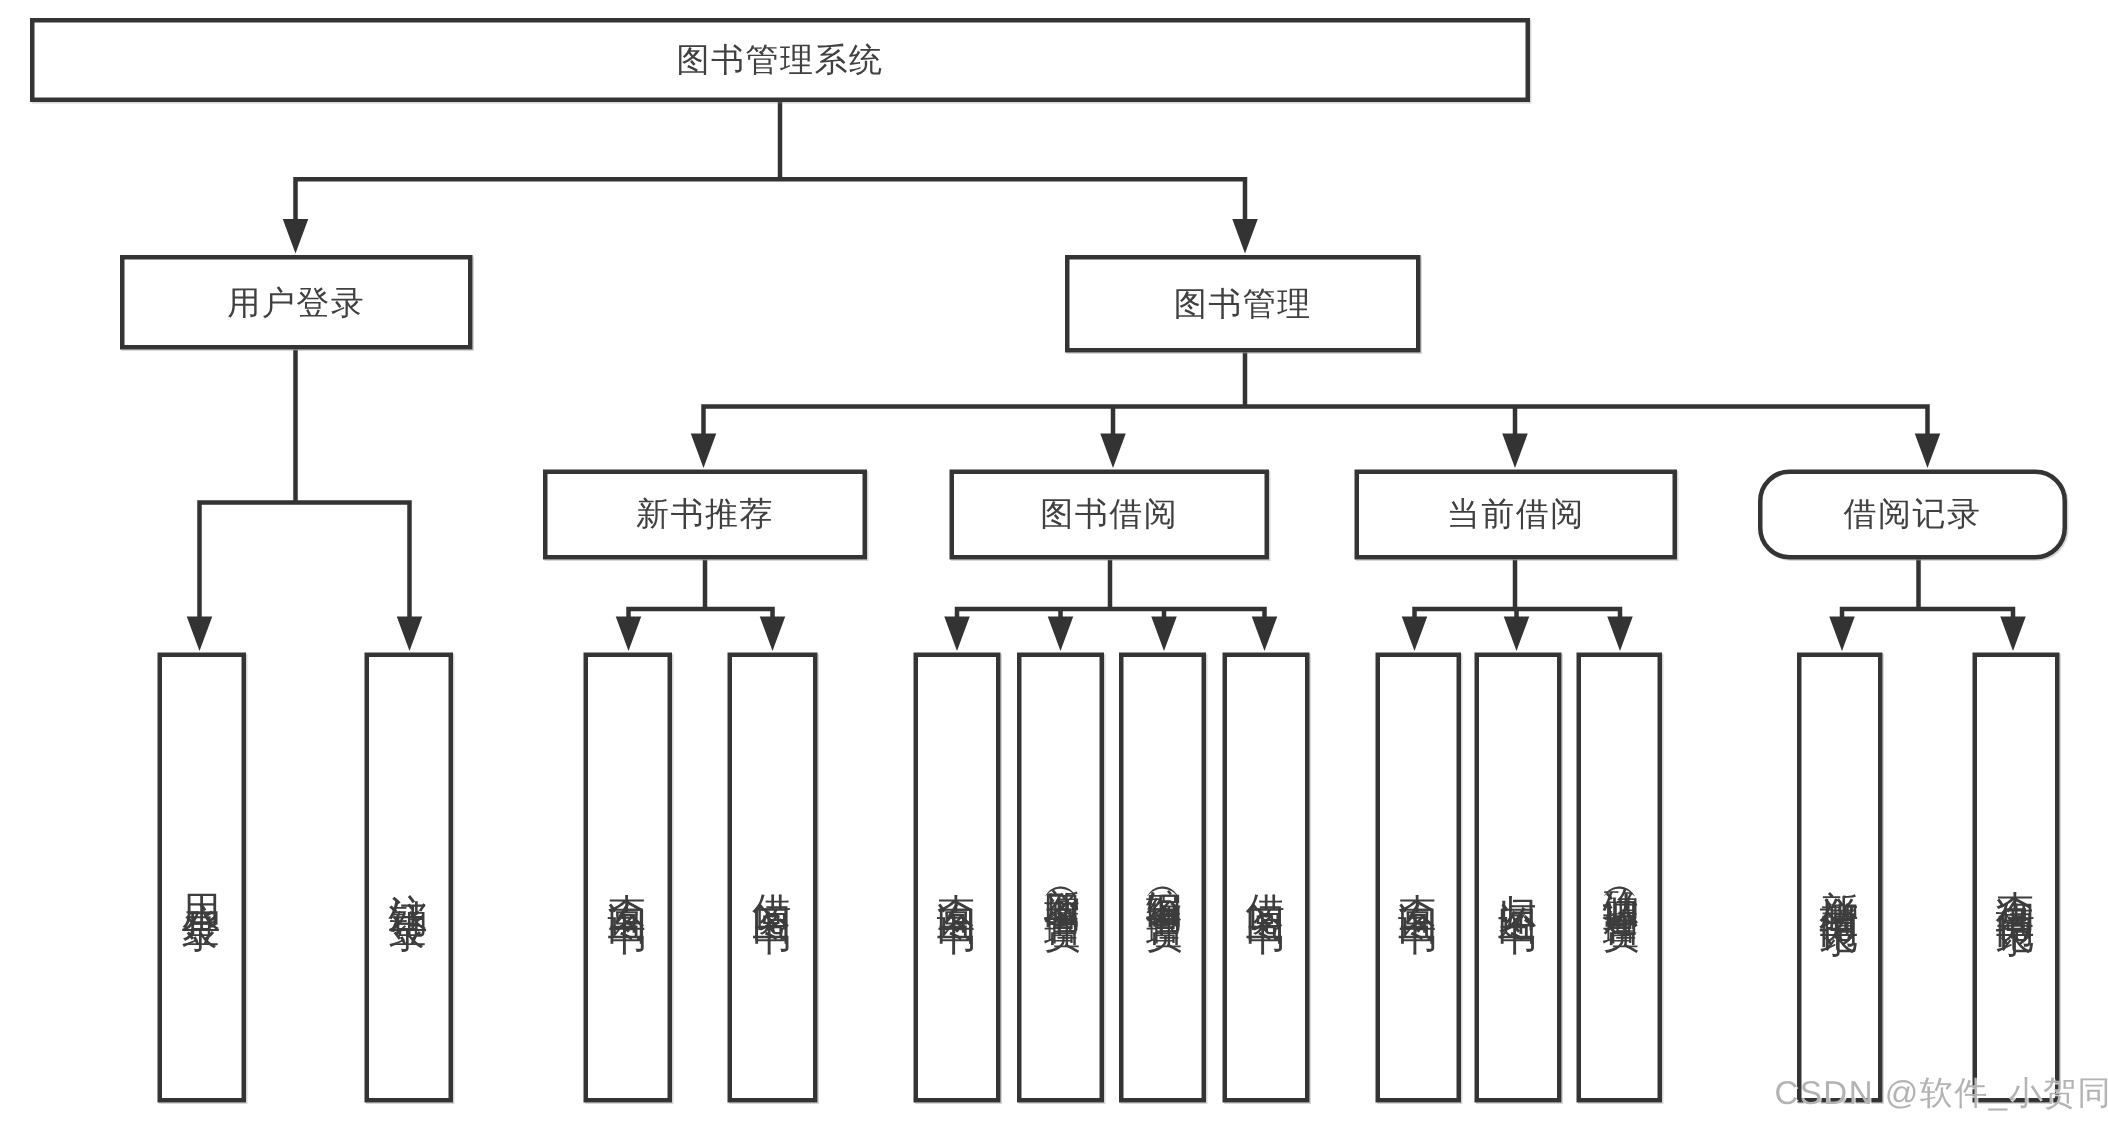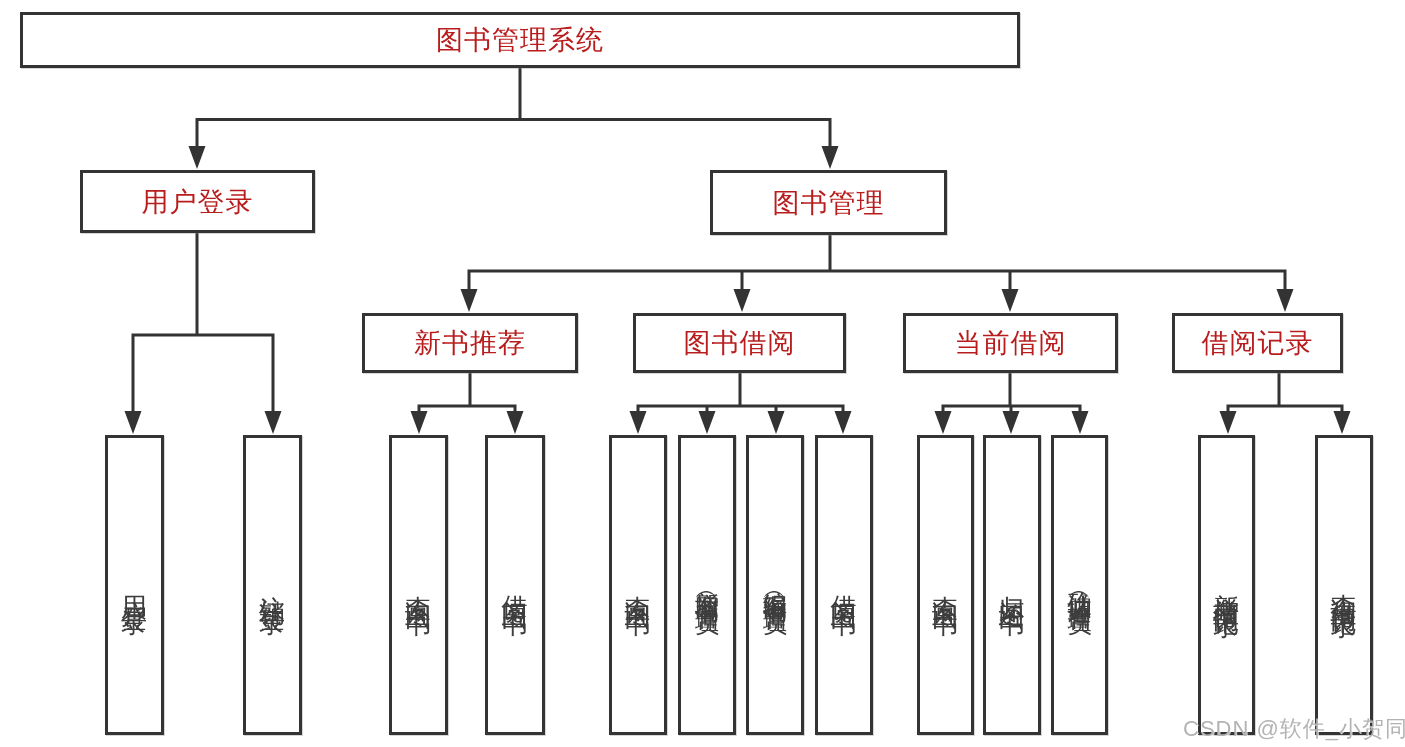--- a/index.html
+++ b/index.html
@@ -22,22 +22,22 @@
     box-sizing: border-box;
     border: 3px solid #343434;
     background: #ffffff;
     display: flex;
     align-items: center;
     justify-content: center;
     z-index: 2;
     box-shadow: 1px 1px 0 rgba(140,140,140,0.35);
   }
   .hlabel {
-    font-size: 27px;
-    color: #b91c1c;
+    font-size: 22px;
+    color: #404040;
     letter-spacing: 1px;
     white-space: nowrap;
   }
   .vtext {
     writing-mode: vertical-rl;
     font-size: 26px;
     letter-spacing: 5px;
     color: #3d3d3d;
     line-height: 1;
     white-space: nowrap;
@@ -115,21 +115,21 @@
 
   <div class="node" style="left:362px; top:313px; width:216px; height:60px;">
     <span class="hlabel">新书推荐</span>
   </div>
   <div class="node" style="left:633px; top:313px; width:213px; height:60px;">
     <span class="hlabel">图书借阅</span>
   </div>
   <div class="node" style="left:903px; top:313px; width:215px; height:60px;align-items:center;">
     <span class="hlabel">当前借阅</span>
   </div>
-  <div class="node" style="left:1172px; top:313px; width:171px; height:60px;">
+  <div class="node" style="left:1172px; top:313px; width:206px; height:60px;border-radius:21px;">
     <span class="hlabel">借阅记录</span>
   </div>
 
   <div class="node" style="left:105px; top:435px; width:59px; height:300px;">
     <span class="vtext">用户登录</span>
   </div>
   <div class="node" style="left:243px; top:435px; width:59px; height:300px;">
     <span class="vtext">注销登录</span>
   </div>
 

